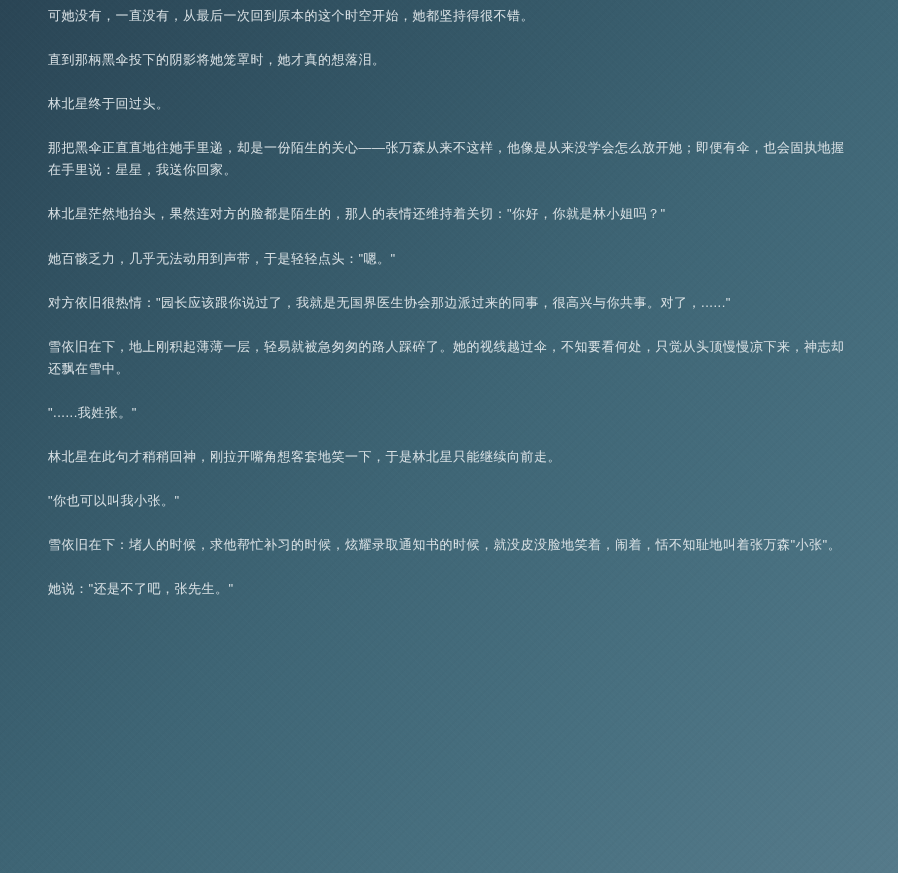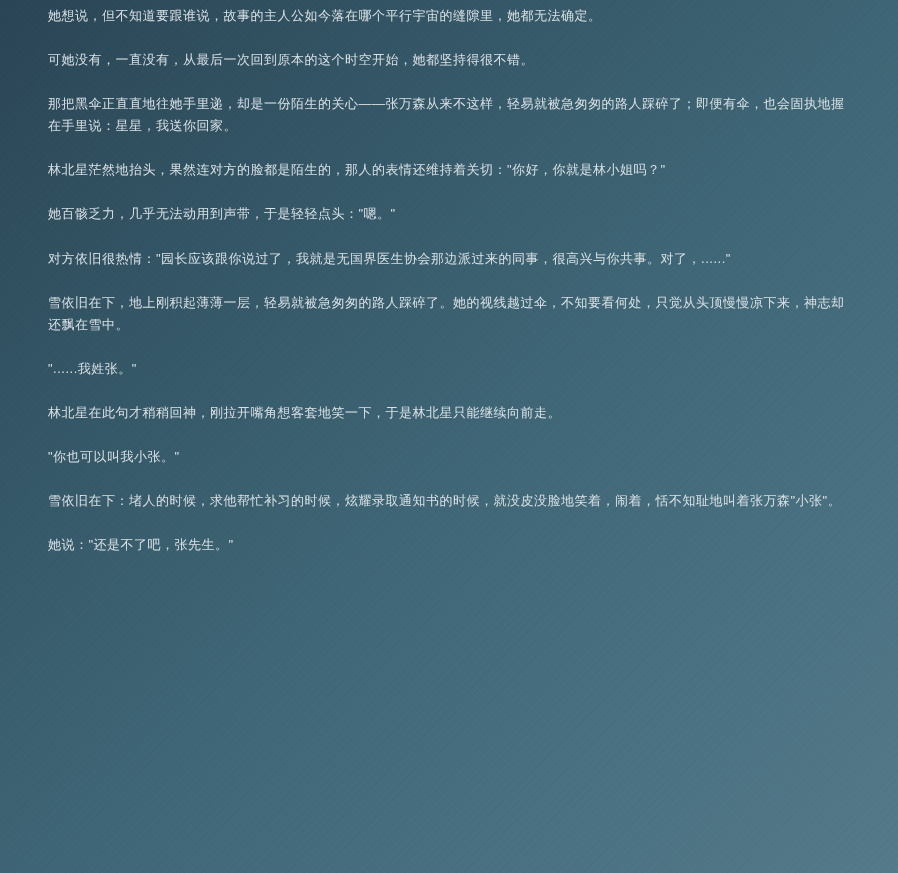--- a/index.html
+++ b/index.html
@@ -36,23 +36,24 @@
     }
     .paragraph {
       margin-bottom: 22px;
       letter-spacing: 0.5px;
     }
   </style>
 </head>
 <body>
 
 <div class="content">
-  <p class="paragraph">她想说，但不知道要跟谁说，故事的主人公如今落在哪个平行宇宙的缝隙里，她都无法确定。</p>
   <p class="paragraph">可她没有，一直没有，从最后一次回到原本的这个时空开始，她都坚持得很不错。</p>
-  <p class="paragraph">那把黑伞正直直地往她手里递，却是一份陌生的关心——张万森从来不这样，轻易就被急匆匆的路人踩碎了；即便有伞，也会固执地握在手里说：星星，我送你回家。</p>
+  <p class="paragraph">直到那柄黑伞投下的阴影将她笼罩时，她才真的想落泪。</p>
+  <p class="paragraph">林北星终于回过头。</p>
+  <p class="paragraph">那把黑伞正直直地往她手里递，却是一份陌生的关心——张万森从来不这样，他像是从来没学会怎么放开她；即便有伞，也会固执地握在手里说：星星，我送你回家。</p>
   <p class="paragraph">林北星茫然地抬头，果然连对方的脸都是陌生的，那人的表情还维持着关切："你好，你就是林小姐吗？"</p>
   <p class="paragraph">她百骸乏力，几乎无法动用到声带，于是轻轻点头："嗯。"</p>
   <p class="paragraph">对方依旧很热情："园长应该跟你说过了，我就是无国界医生协会那边派过来的同事，很高兴与你共事。对了，......"</p>
   <p class="paragraph">雪依旧在下，地上刚积起薄薄一层，轻易就被急匆匆的路人踩碎了。她的视线越过伞，不知要看何处，只觉从头顶慢慢凉下来，神志却还飘在雪中。</p>
   <p class="paragraph">"......我姓张。"</p>
   <p class="paragraph">林北星在此句才稍稍回神，刚拉开嘴角想客套地笑一下，于是林北星只能继续向前走。</p>
   <p class="paragraph">"你也可以叫我小张。"</p>
   <p class="paragraph">雪依旧在下：堵人的时候，求他帮忙补习的时候，炫耀录取通知书的时候，就没皮没脸地笑着，闹着，恬不知耻地叫着张万森"小张"。</p>
   <p class="paragraph">她说："还是不了吧，张先生。"</p>
 </div>

